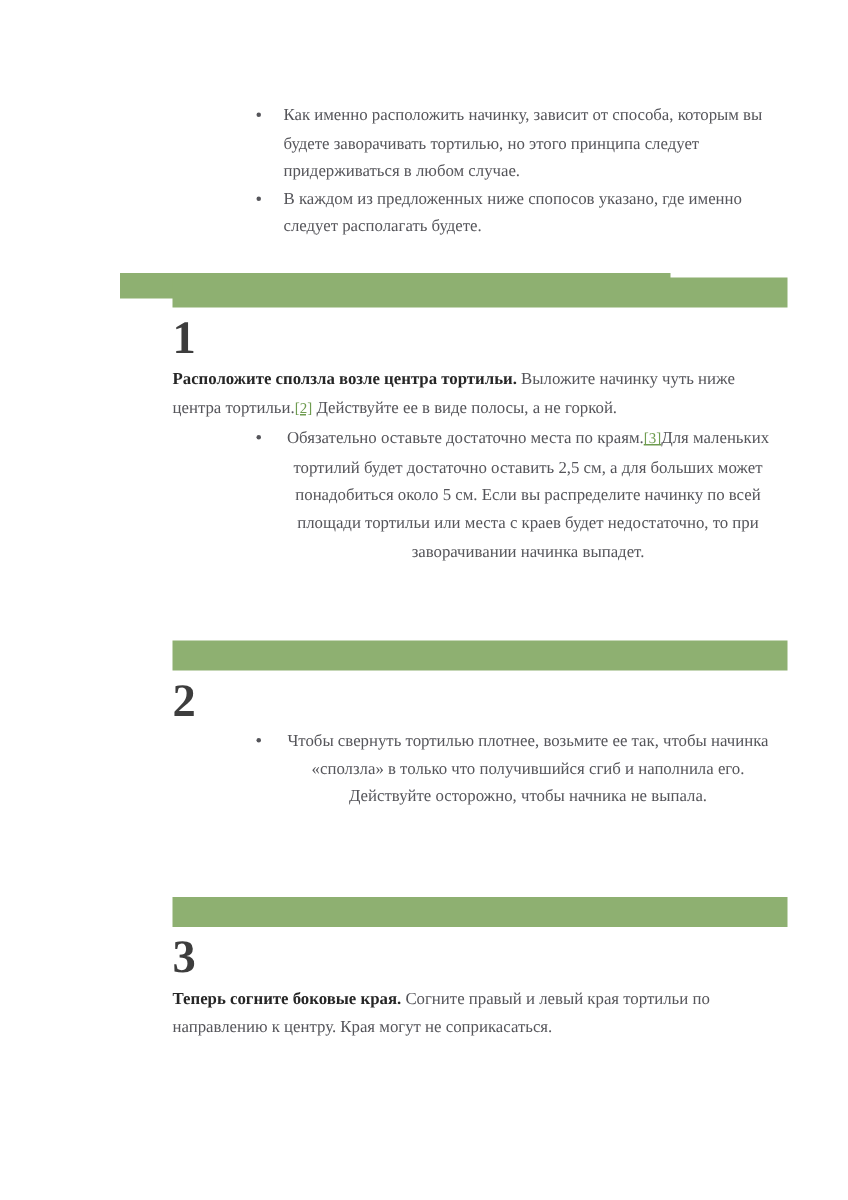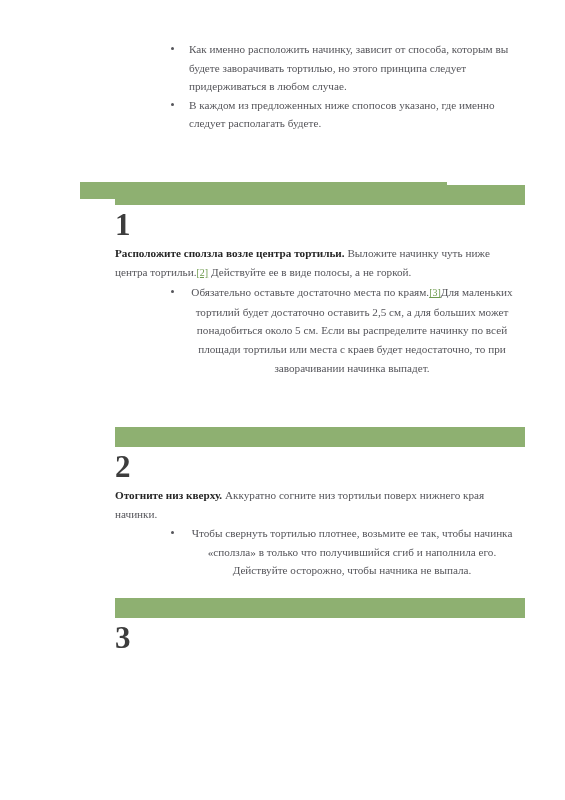--- a/index.html
+++ b/index.html
@@ -20,21 +20,21 @@
     position: relative;
     width: 565px;
     height: 800px;
     background: #ffffff;
   }
 
   
   .intro-list {
     position: absolute;
     left: 163px;
-    top: 40px;
+    top: 68px;
     width: 352px;
     margin: 0;
     padding: 0;
     list-style: none;
   }
   .intro-list li {
     position: relative;
     padding-left: 26px;
     font-size: 11.2px;
     line-height: 18.6px;
@@ -189,28 +189,28 @@
     <ul class="sub-list">
       <li>
         <span class="bullet"></span><span>Обязательно оставьте достаточно места по краям.</span><a class="ref" href="#">[3]</a><span>Для маленьких тортилий будет достаточно оставить 2,5 см, а для больших может понадобиться около 5 см. Если вы распределите начинку по всей площади тортильи или места с краев будет недостаточно, то при заворачивании начинка выпадет.</span>
       </li>
     </ul>
   </div>
 
   <div class="step" id="step2">
     <div class="step-bar"></div>
     <div class="step-num">2</div>
-    <div class="step-body">
-      <b>Отогните низ кверху.</b><span> Аккуратно согните низ тортильи поверх нижнего края начинки.</span>
-    </div>
     <ul class="sub-list">
       <li>
         <span class="bullet"></span><span>Чтобы свернуть тортилью плотнее, возьмите ее так, чтобы начинка «сползла» в только что получившийся сгиб и наполнила его. Действуйте осторожно, чтобы начника не выпала.</span>
       </li>
     </ul>
   </div>
 
   <div class="step" id="step3">
     <div class="step-bar"></div>
     <div class="step-num">3</div>
+    <div class="step-body">
+      <b>Теперь согните боковые края.</b><span> Согните правый и левый края тортильи по направлению к центру. Края могут не соприкасаться.</span>
+    </div>
   </div>
 
 </div>
 
 </body></html>

